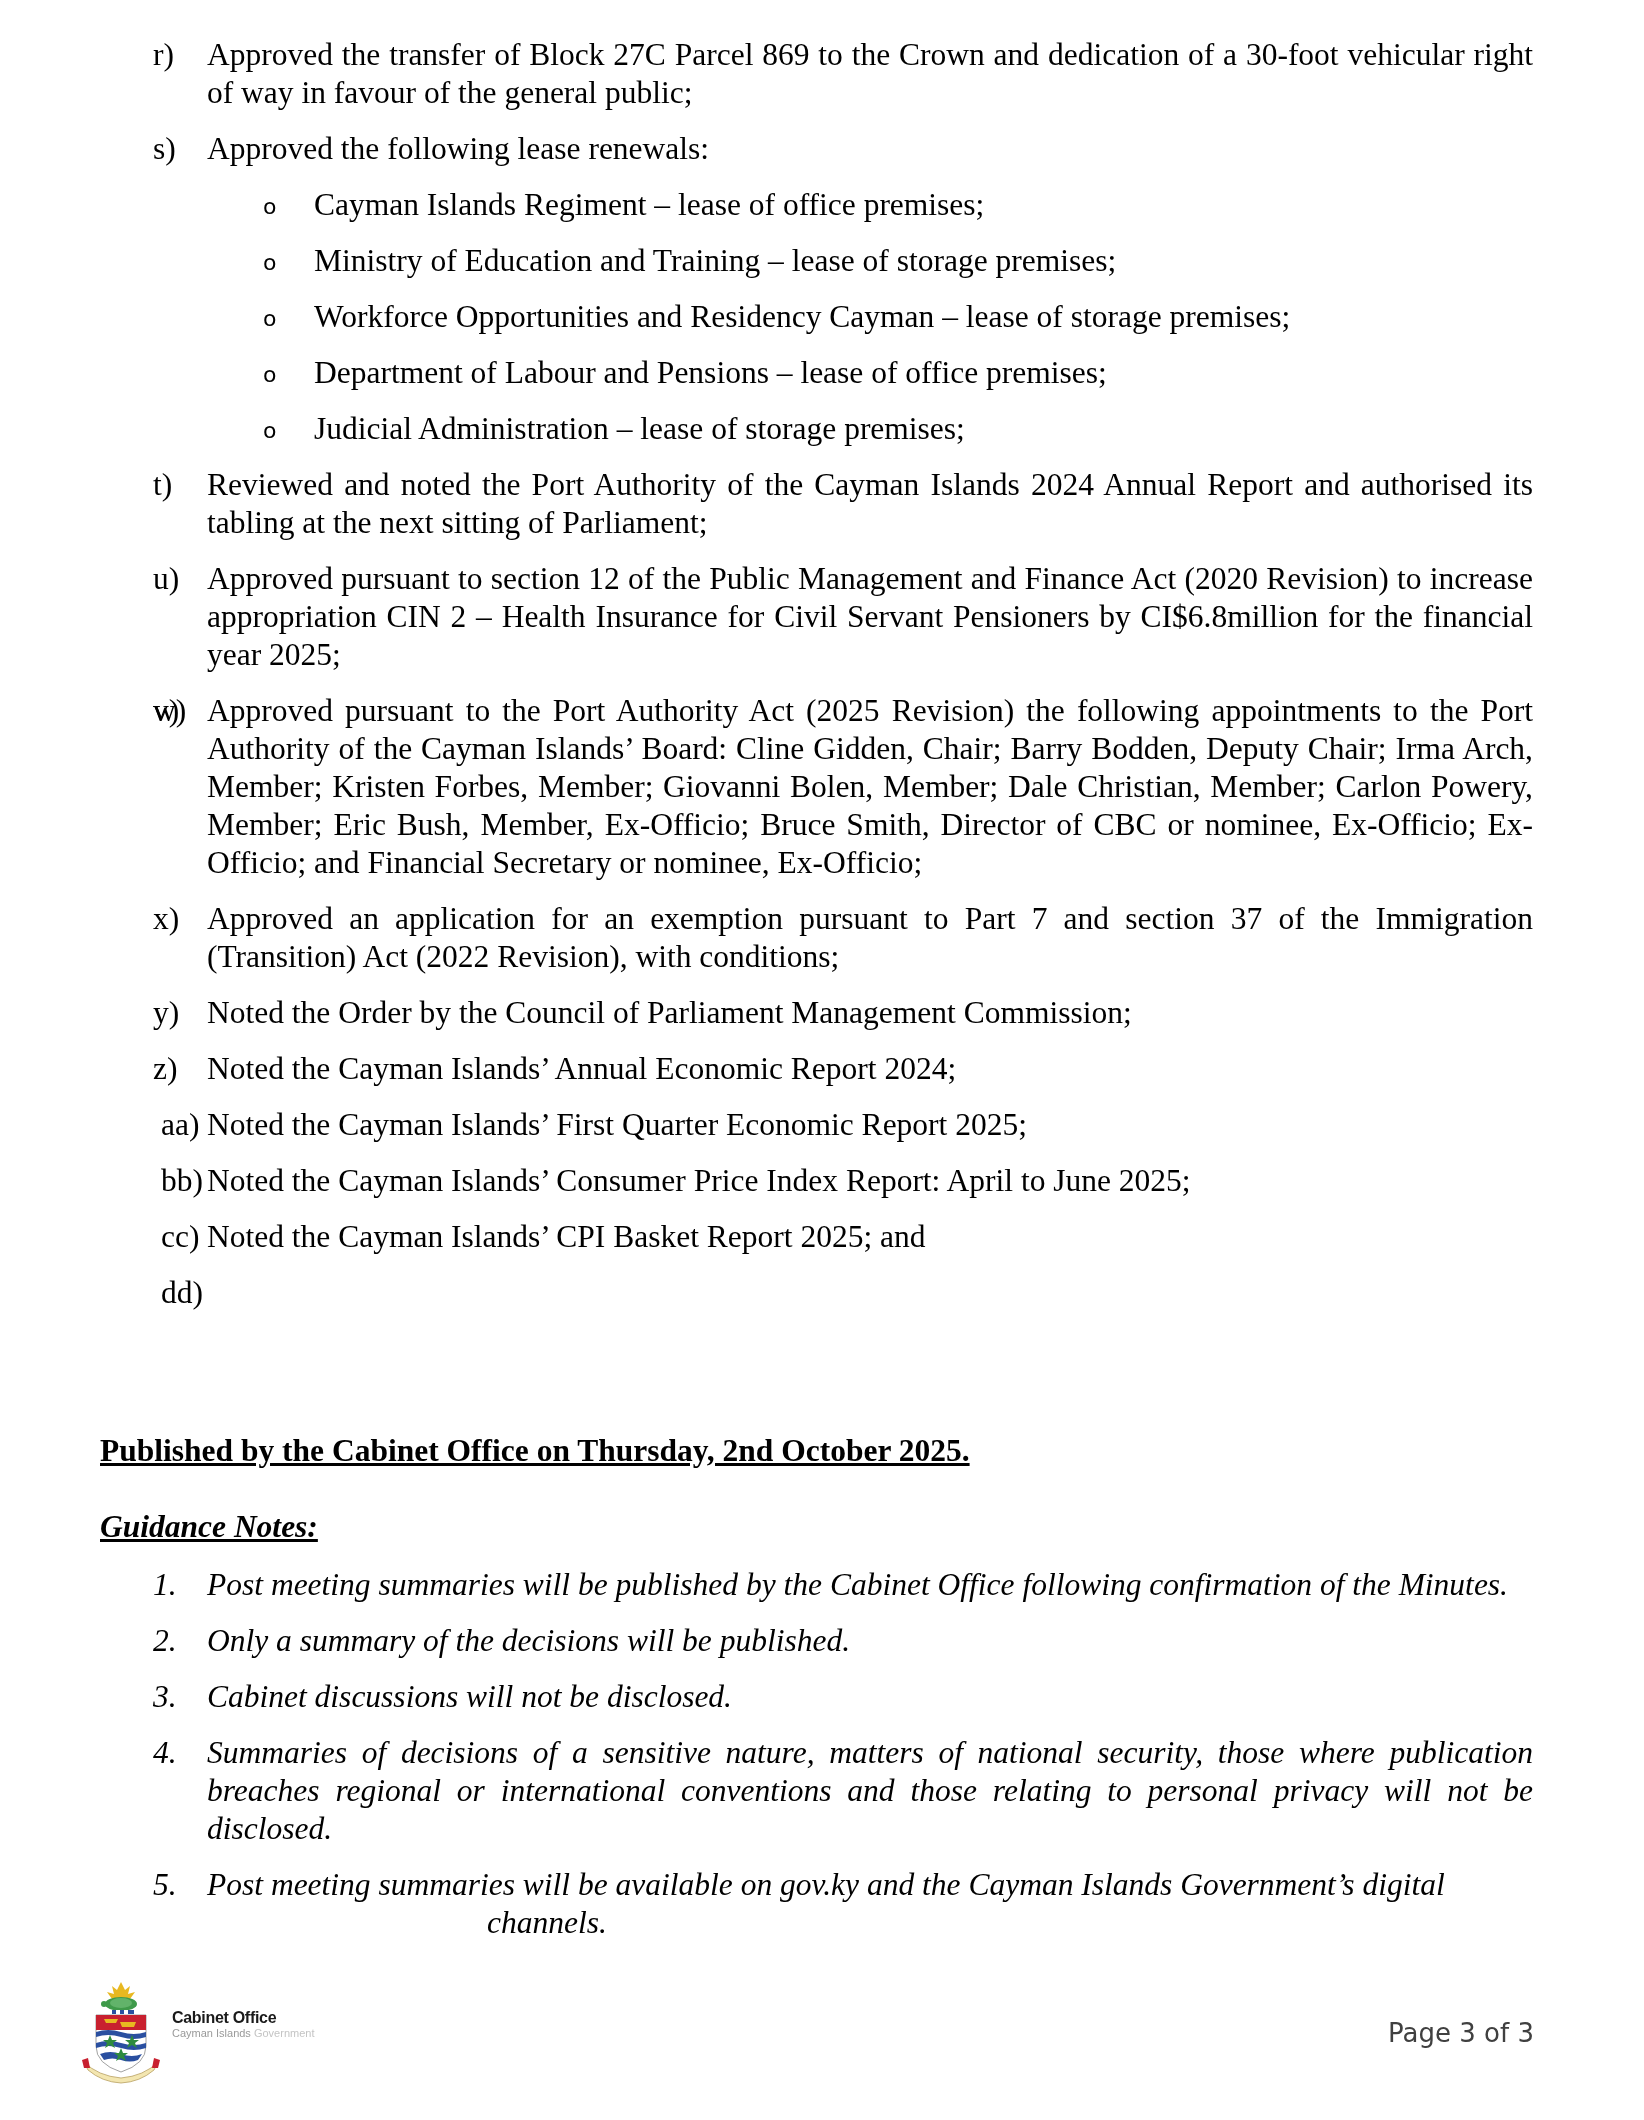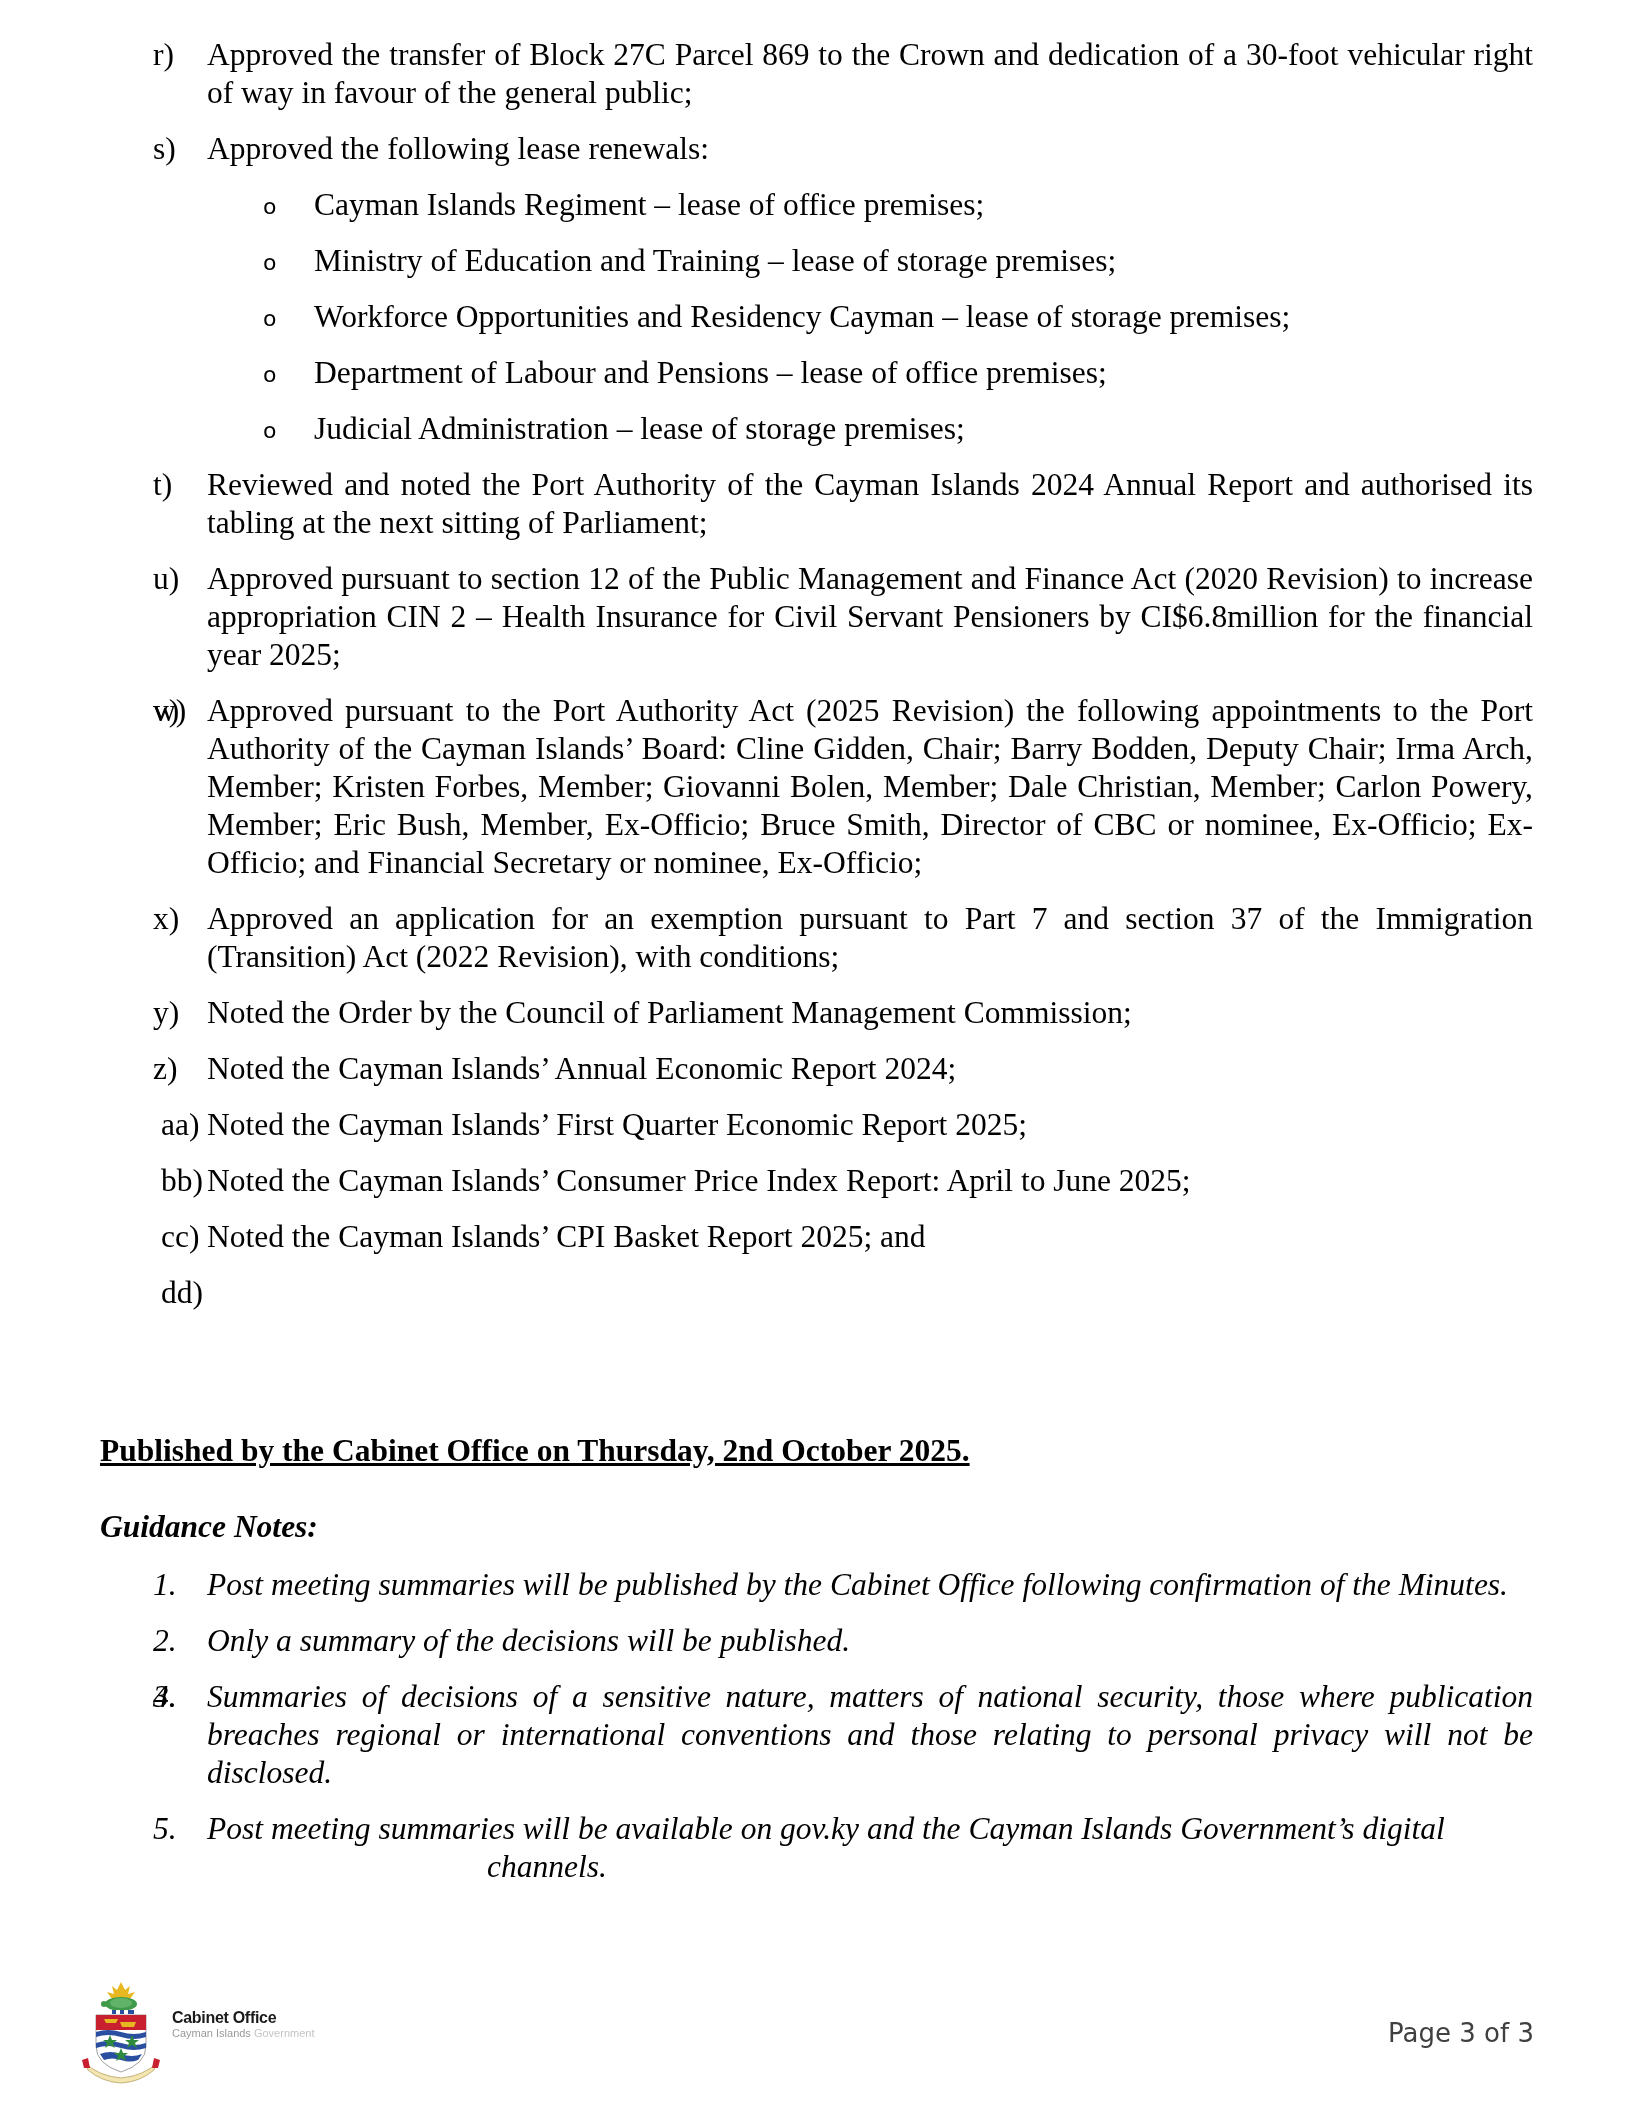--- a/index.html
+++ b/index.html
@@ -75,20 +75,21 @@
       line-height: 38px;
       text-decoration: underline;
     }
     .guidance-title {
       position: absolute;
       left: 100px;
       top: 1508px;
       font-size: 31.5px;
       font-weight: bold;
       font-style: italic;
+      text-decoration: underline;
       line-height: 38px;
     }
     .notes {
       position: absolute;
       left: 153px;
       top: 1566px;
       width: 1380px;
       margin: 0;
       padding: 0;
       list-style: none;
@@ -239,20 +240,21 @@
     <li class="note">
       <span class="num">1.</span>
       <span>Post meeting summaries will be published by the Cabinet Office following confirmation of the Minutes.</span>
     </li>
     <li class="note">
       <span class="num">2.</span>
       <span>Only a summary of the decisions will be published.</span>
     </li>
     <li class="note">
       <span class="num">3.</span>
+      <span>Cabinet discussions will not be disclosed.</span>
     </li>
     <li class="note">
       <span class="num">4.</span>
       <span>Summaries of decisions of a sensitive nature, matters of national security, those where publication breaches regional or international conventions and those relating to personal privacy will not be disclosed.</span>
     </li>
     <li class="note">
       <span class="num">5.</span>
       <span>Post meeting summaries will be available on gov.ky and the Cayman Islands Government’s digital</span>
       <span class="cont-indent">channels.</span>
     </li>

